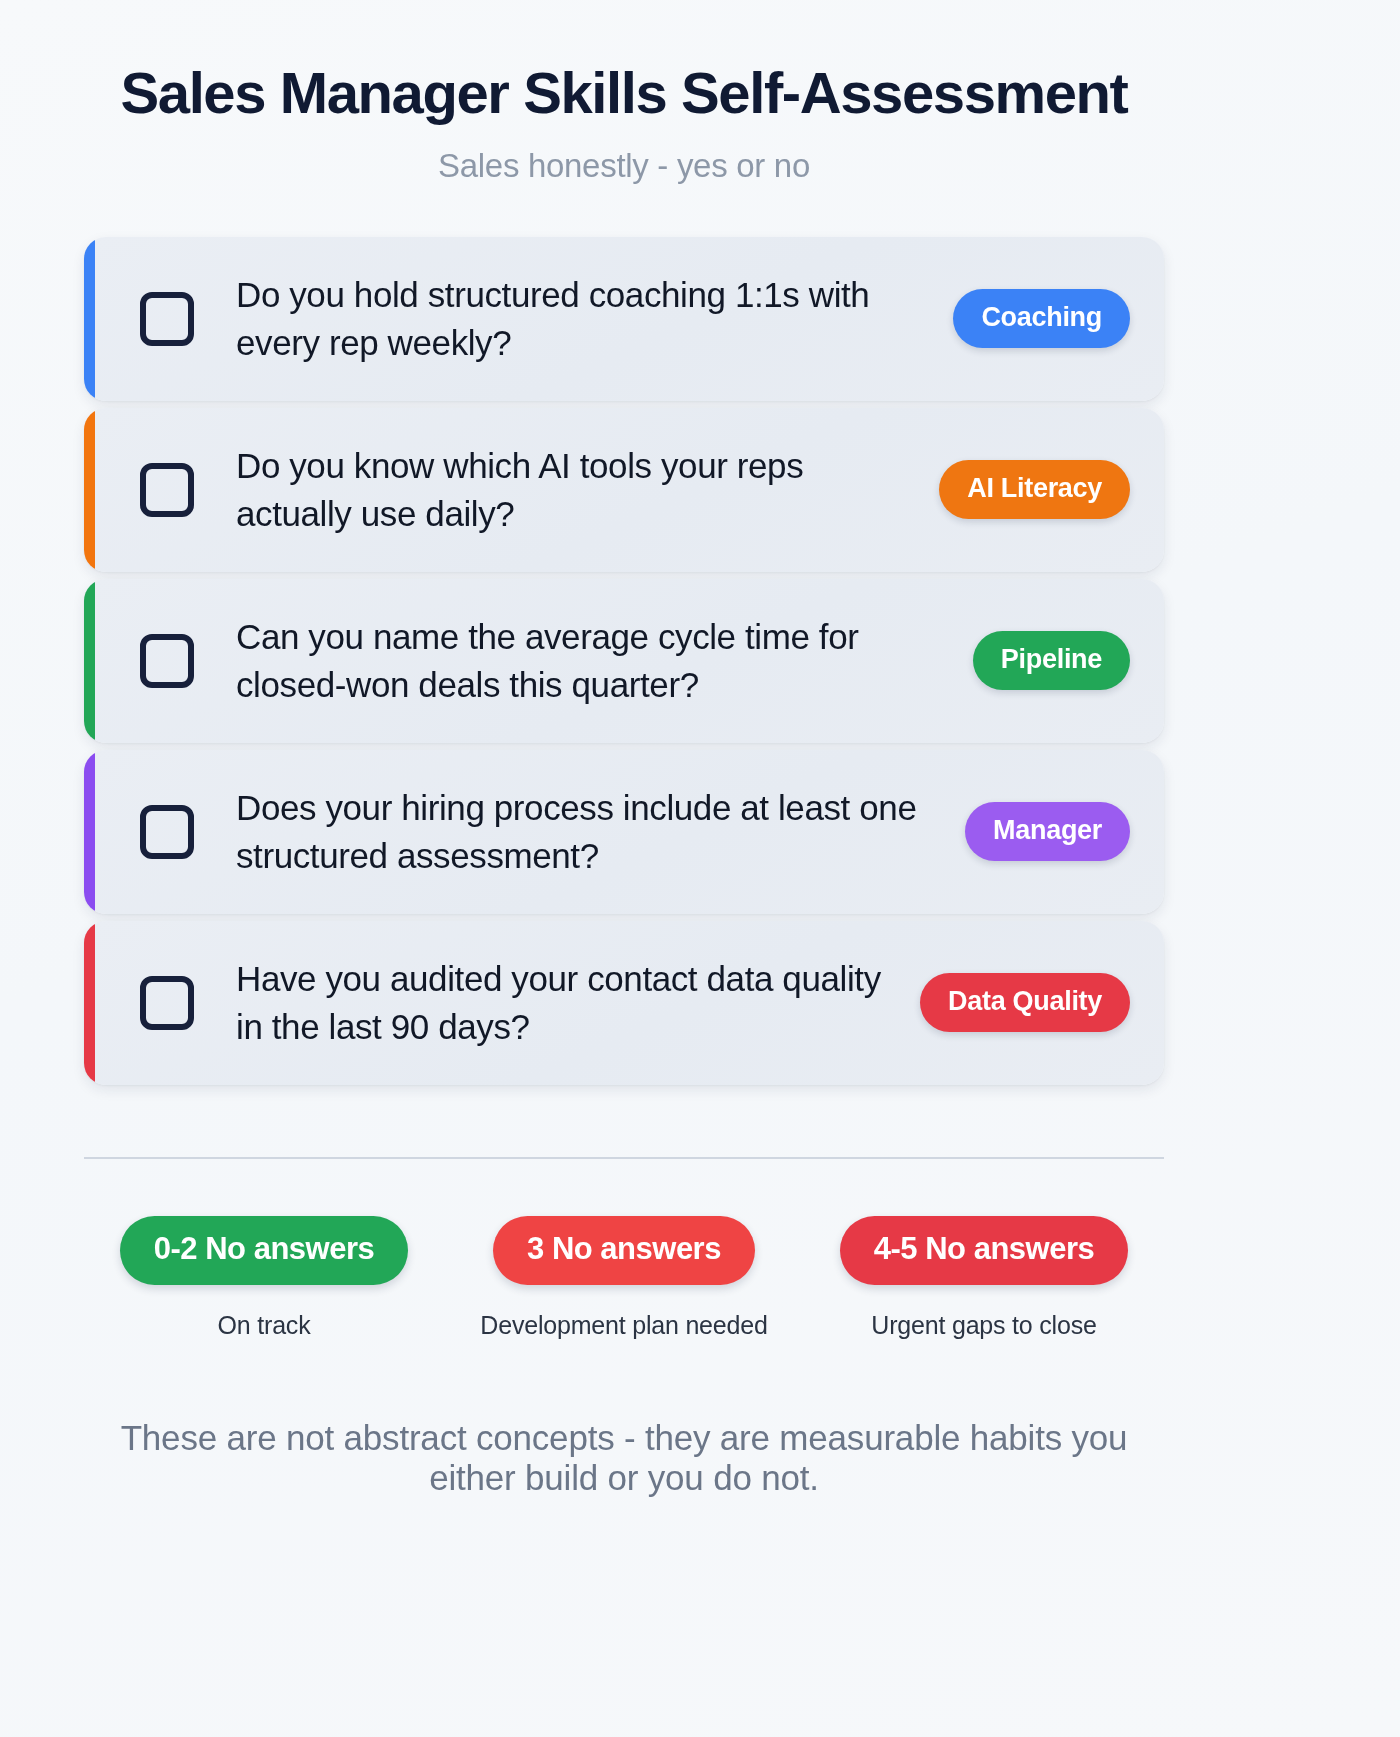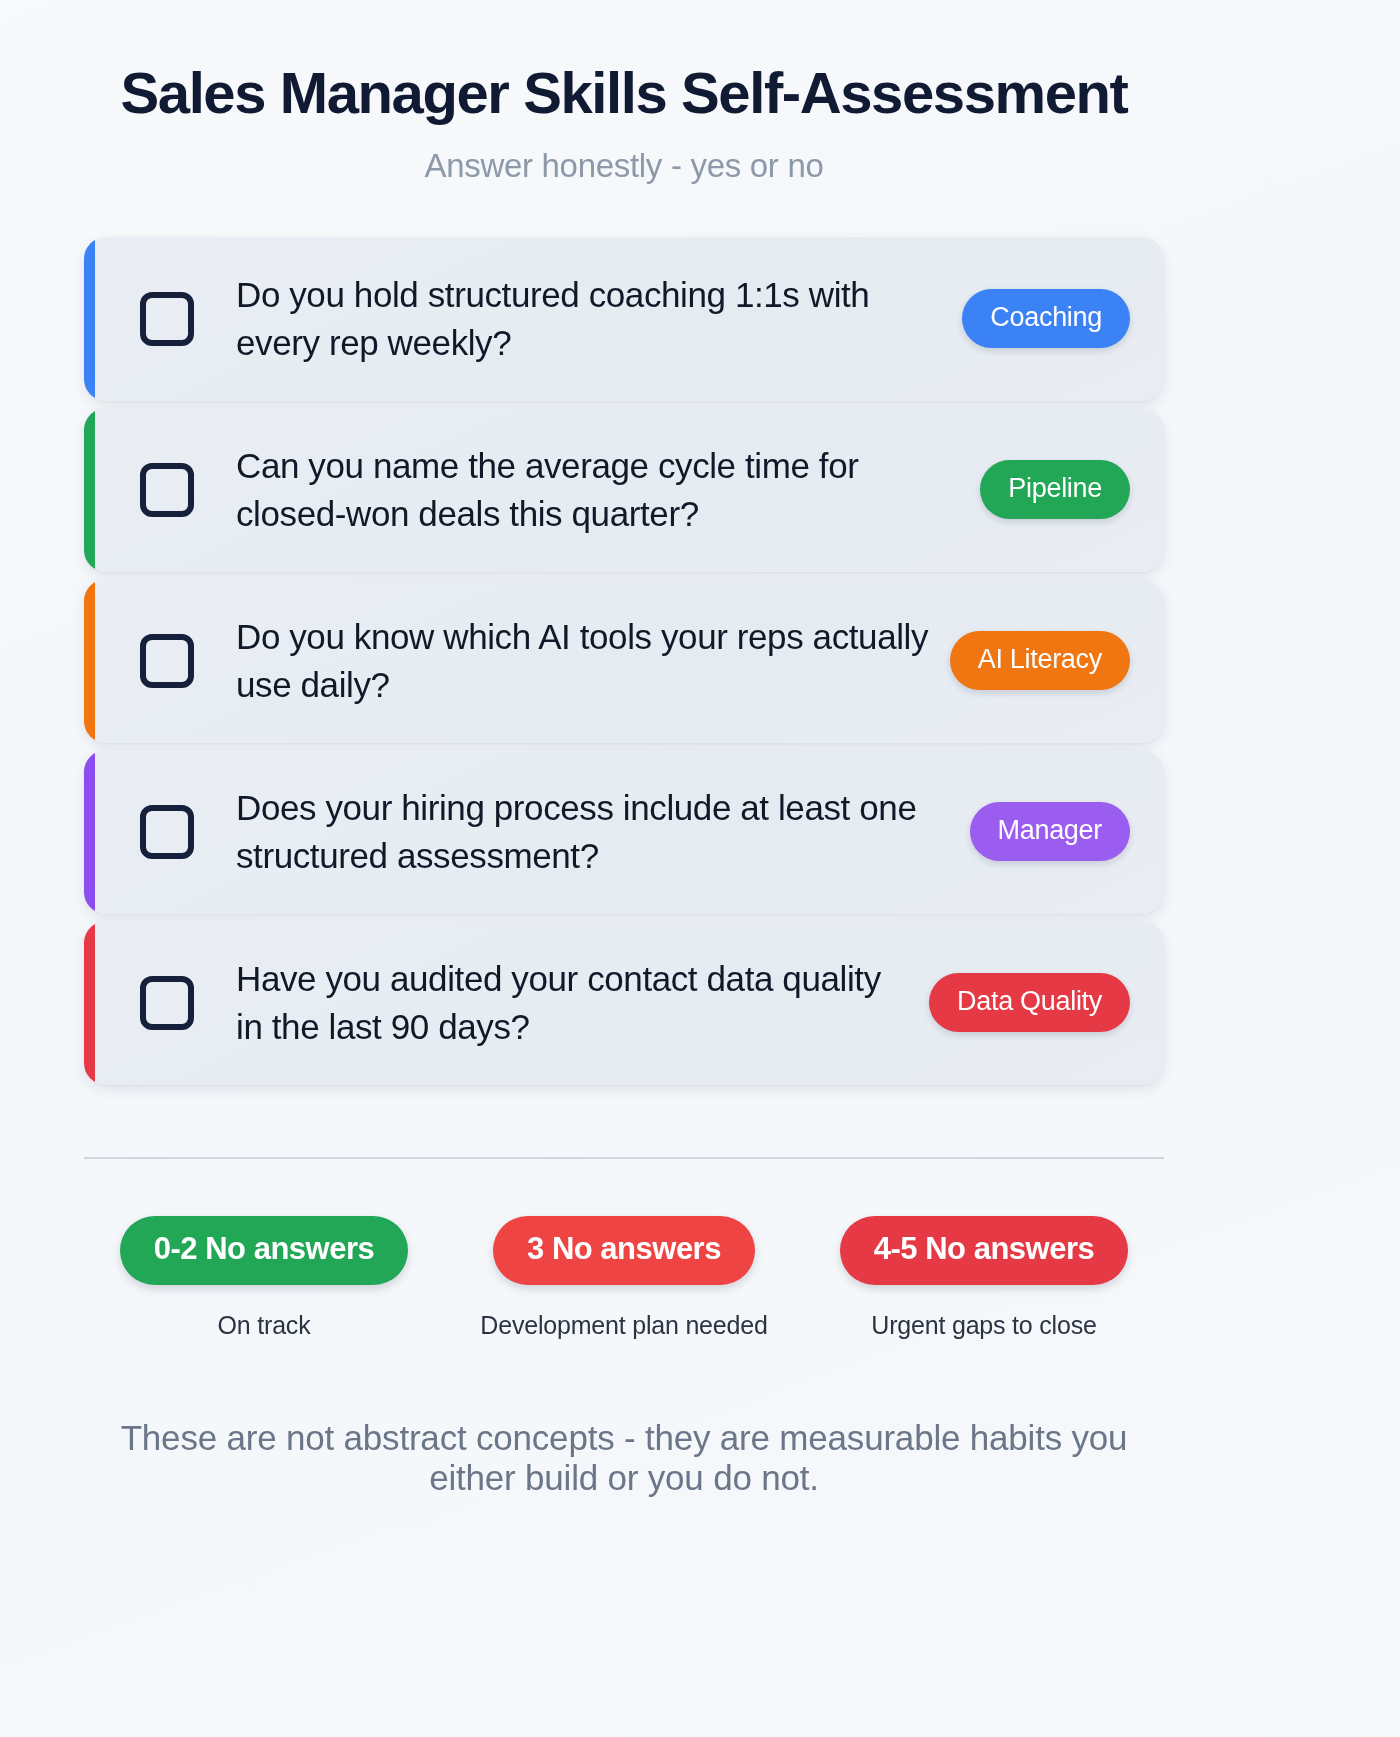--- a/index.html
+++ b/index.html
@@ -89,21 +89,21 @@
     line-height:1.35;
     letter-spacing:-0.4px;
     color:#111827;
     font-weight:400;
   }
 
   .badge {
     flex:0 0 auto;
     color:#ffffff;
     font-size:27px;
-    font-weight:normal;
+    font-weight:bold;
     letter-spacing:-0.3px;
     border-radius:999px;
     padding:13px 28px 15px 28px;
     white-space:nowrap;
     box-shadow:0 3px 7px rgba(25,38,66,0.16);
   }
 
   
   .divider {
     margin-top:72px;
@@ -153,44 +153,44 @@
     letter-spacing:-0.2px;
   }
 </style>
 </head>
 <body>
 
 <div class="page">
 
   <div class="header">
     <h1 class="title">Sales Manager Skills Self-Assessment</h1>
-    <div class="subtitle">Answer honestly - yes or no</div>
+    <div class="subtitle">Sales honestly - yes or no</div>
   </div>
 
   <div class="question-list">
 
     <div class="question-card">
       <div class="accent" style="background: rgb(59, 130, 246);"></div>
       <div class="checkbox"></div>
       <div class="q-text">Do you hold structured coaching 1:1s with every rep weekly?</div>
       <div class="badge" style="background: rgb(59, 130, 246);">Coaching</div>
     </div>
 
     <div class="question-card">
+      <div class="accent" style="background: rgb(242, 117, 14);"></div>
+      <div class="checkbox"></div>
+      <div class="q-text">Do you know which AI tools your reps actually use daily?</div>
+      <div class="badge" style="background: rgb(239, 118, 17);">AI Literacy</div>
+    </div>
+
+    <div class="question-card">
       <div class="accent" style="background: rgb(34, 167, 87);"></div>
       <div class="checkbox"></div>
       <div class="q-text">Can you name the average cycle time for closed-won deals this quarter?</div>
       <div class="badge" style="background: rgb(34, 167, 87);">Pipeline</div>
-    </div>
-
-    <div class="question-card">
-      <div class="accent" style="background: rgb(242, 117, 14);"></div>
-      <div class="checkbox"></div>
-      <div class="q-text">Do you know which AI tools your reps actually use daily?</div>
-      <div class="badge" style="background: rgb(239, 118, 17);">AI Literacy</div>
     </div>
 
     <div class="question-card">
       <div class="accent" style="background: rgb(139, 76, 240);"></div>
       <div class="checkbox"></div>
       <div class="q-text">Does your hiring process include at least one structured assessment?</div>
       <div class="badge" style="background: rgb(155, 92, 240);">Manager</div>
     </div>
 
     <div class="question-card">

